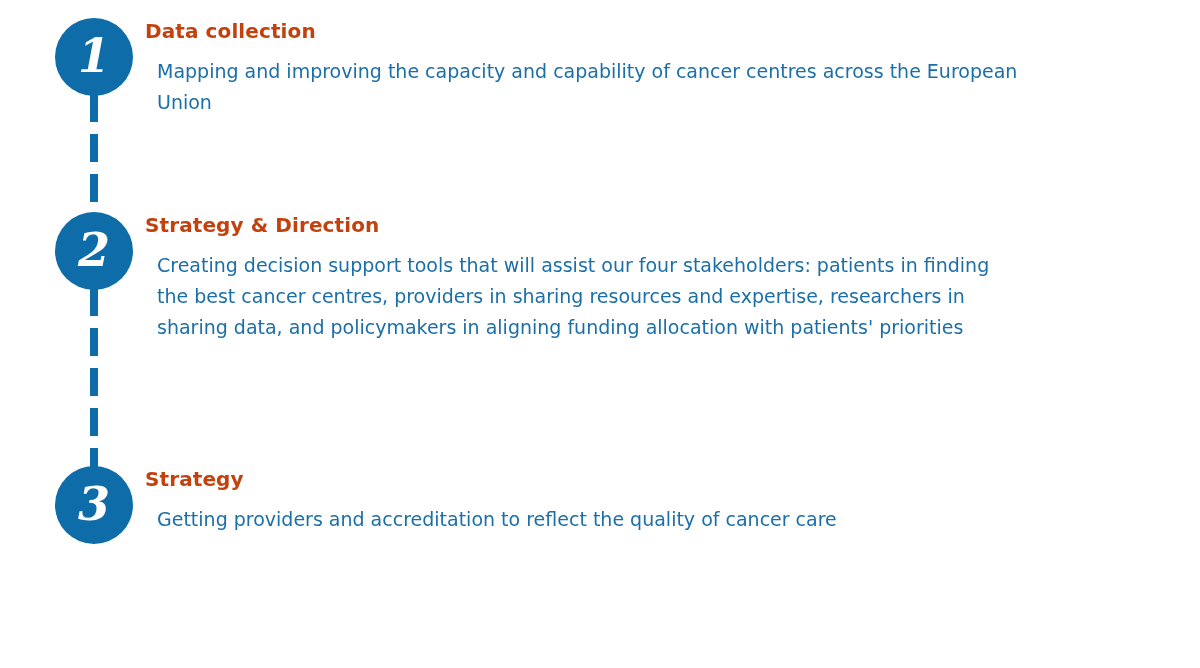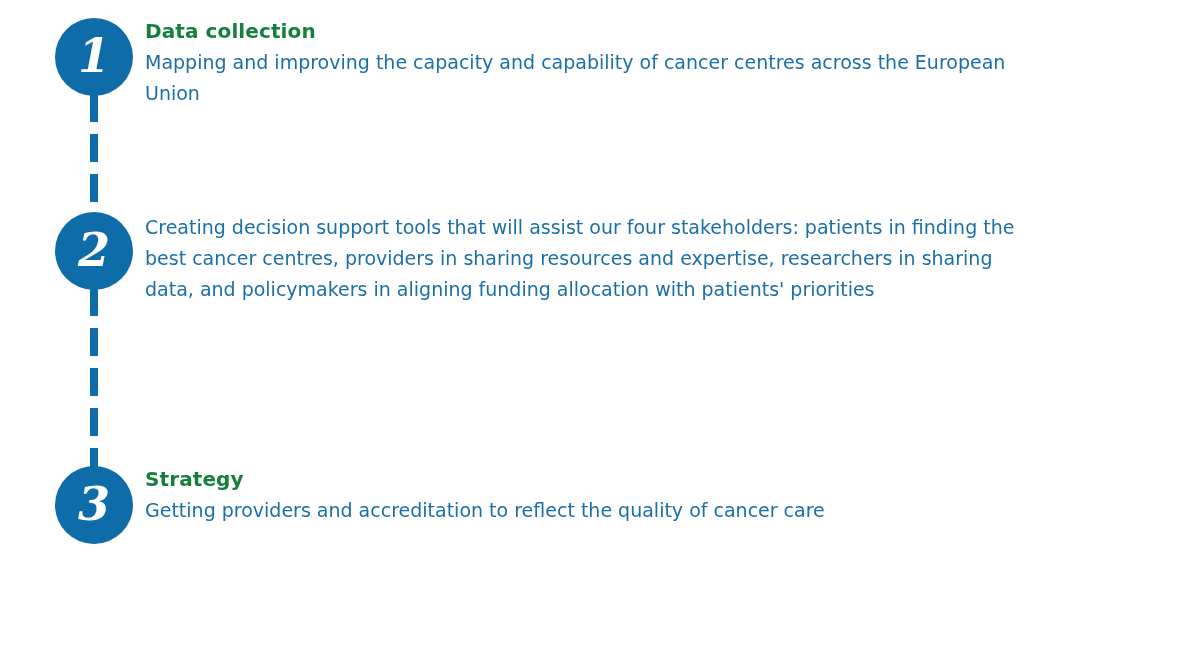--- a/index.html
+++ b/index.html
@@ -77,32 +77,32 @@
     left: 145px;
     top: 0;
     width: 890px;
   }
 
   .step-title {
     font-family: "DejaVu Sans", sans-serif;
     font-weight: 700;
     font-size: 20px;
     line-height: 26px;
-    color: #15803d;
+    color: #c2410c;
     margin: 0 0 3px 0;
     letter-spacing: 0.1px;
   }
 
   .step-body {
     font-family: "DejaVu Sans", sans-serif;
     font-weight: 400;
     font-size: 19px;
     line-height: 31px;
     color: #1b6fa8;
-    margin: 0;
+    margin: 12px;
     letter-spacing: 0;
     max-width: 880px;
   }
   .step-3 .step-body { max-width: 880px; }
 </style>
 </head>
 <body>
 
 <div id="timeline">
 
@@ -117,20 +117,21 @@
       <h2 class="step-title">Data collection</h2>
       <p class="step-body">Mapping and improving the capacity and capability of cancer centres across the European Union</p>
     </div>
   </div>
 
   <div class="step step-2">
     <div class="marker">
       <span class="marker-num">2</span>
     </div>
     <div class="content">
+      <h2 class="step-title">Strategy &amp; Direction</h2>
       <p class="step-body">Creating decision support tools that will assist our four stakeholders: patients in finding the best cancer centres, providers in sharing resources and expertise, researchers in sharing data, and policymakers in aligning funding allocation with patients' priorities</p>
     </div>
   </div>
 
   <div class="step step-3">
     <div class="marker">
       <span class="marker-num">3</span>
     </div>
     <div class="content">
       <h2 class="step-title">Strategy</h2>

